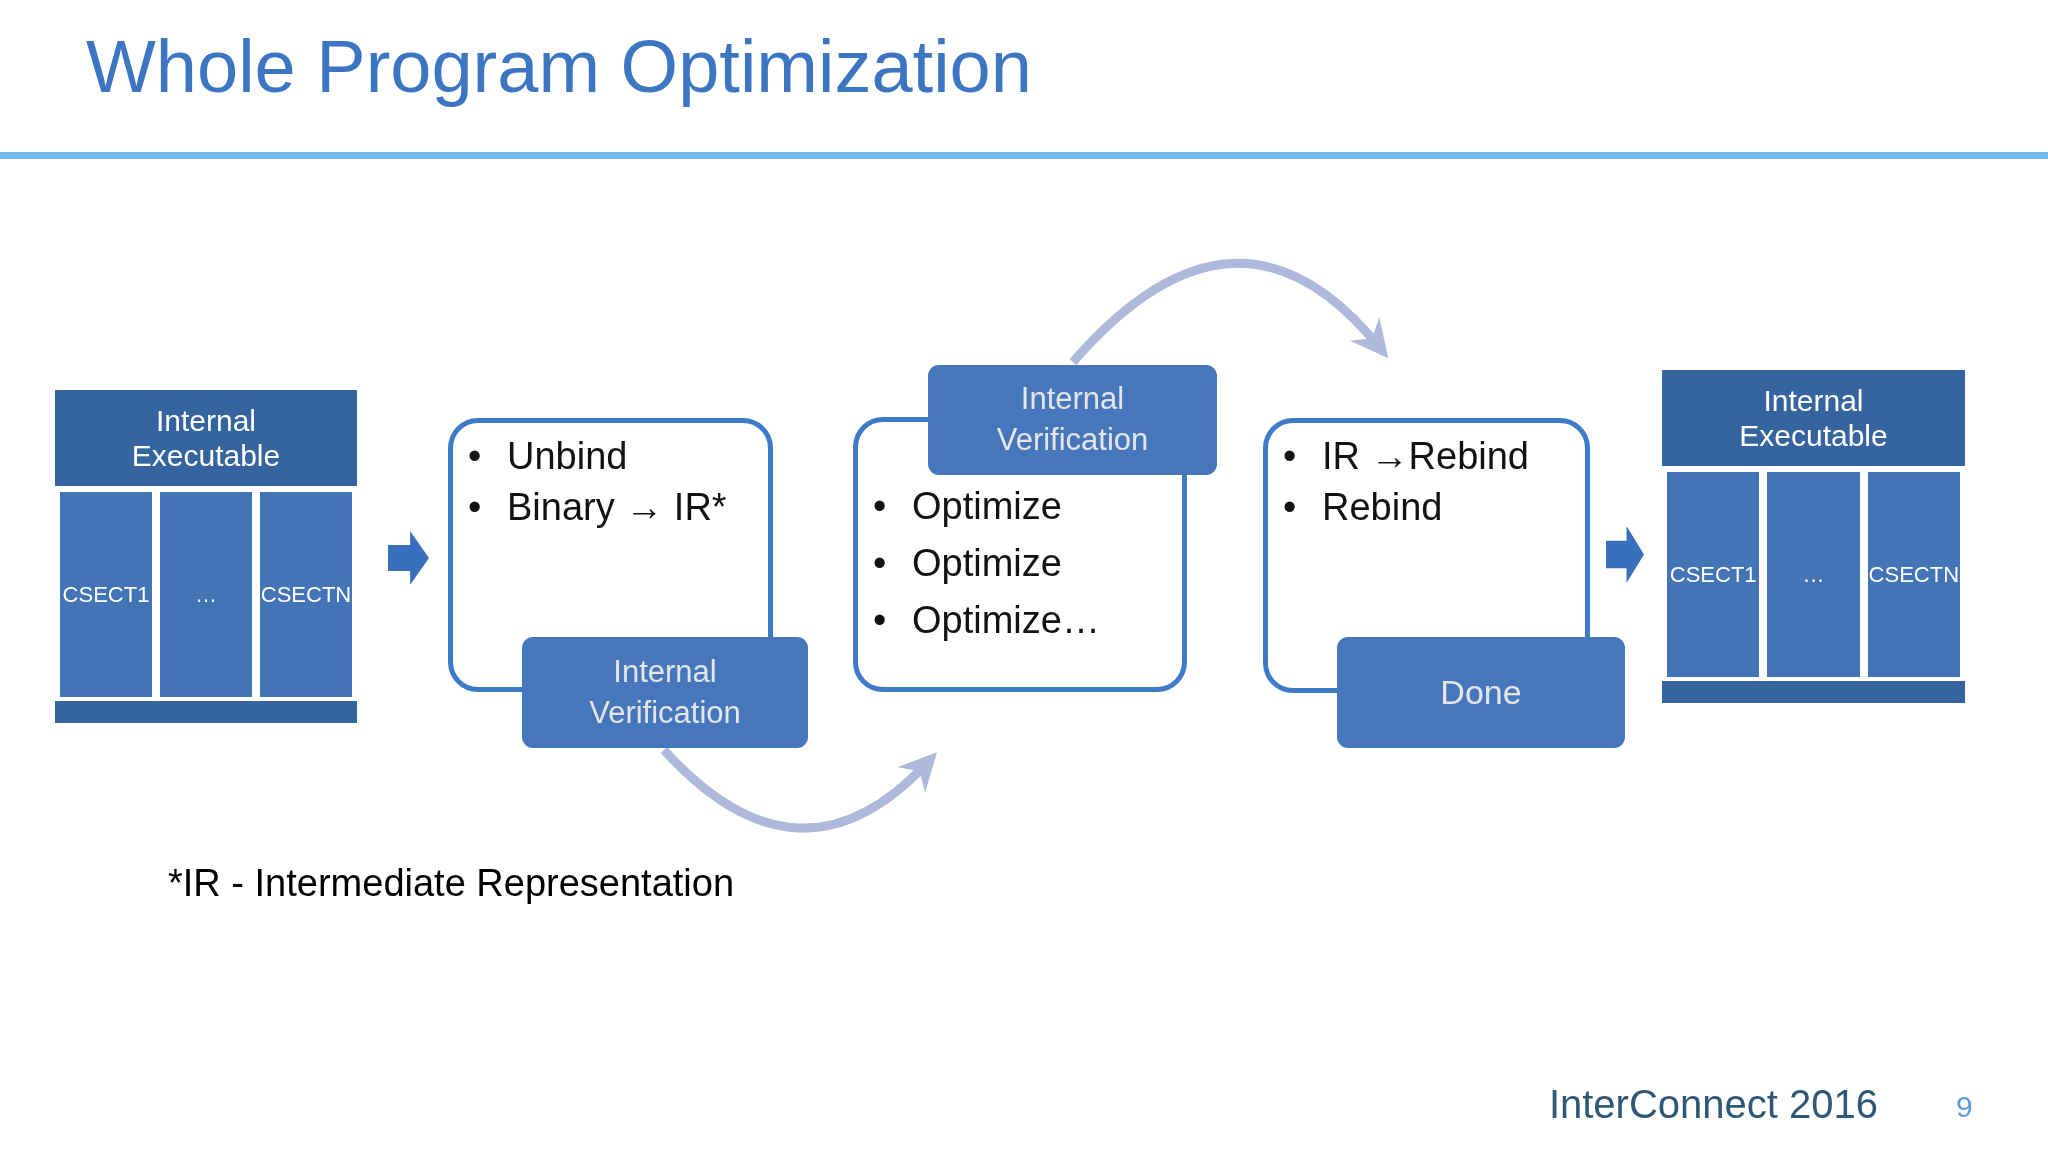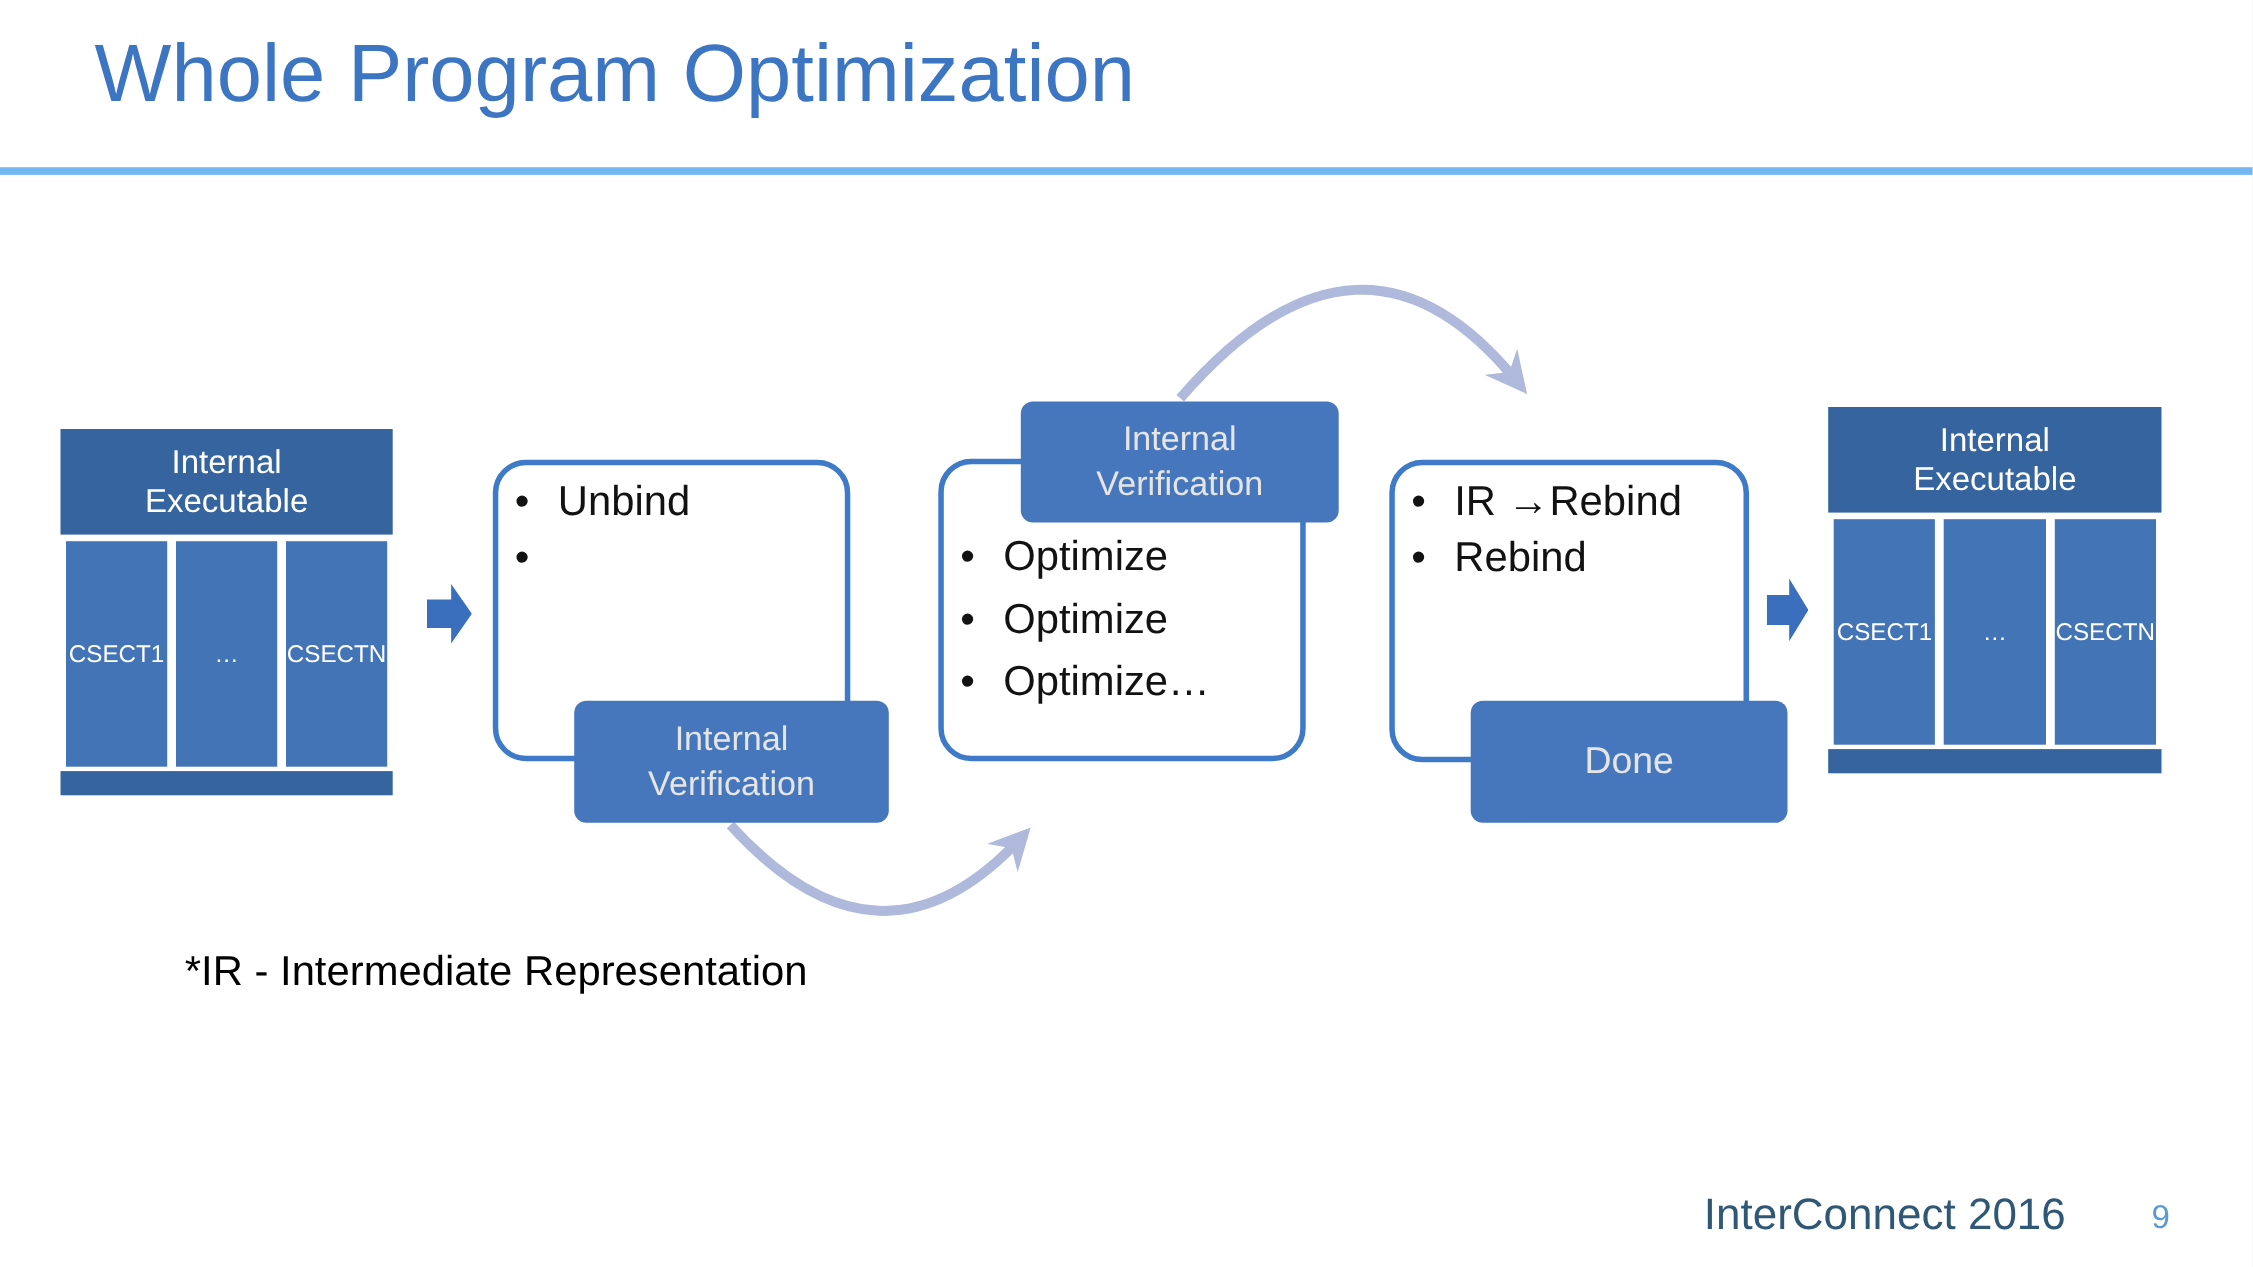--- a/index.html
+++ b/index.html
@@ -107,20 +107,21 @@
   <div class="block-arrow" style="left:388px;top:531px;width:41px;height:54px;"></div>
 
   <div class="rrect" style="left:448px;top:418px;width:325px;height:274px;">
     <ul class="bullets">
       <li>
           <span class="dot">•</span>
           <span>Unbind</span>
         </li>
       <li>
           <span class="dot">•</span>
+          <span>Binary → IR*</span>
         </li>
     </ul>
   </div>
   <div class="bluebox" style="left:522px;top:637px;width:286px;height:111px;">
     <span>Internal</span>
     <span>Verification</span>
   </div>
 
   <div class="rrect" style="left:853px;top:417px;width:334px;height:275px;">
     <ul class="bullets bullets-loose">

